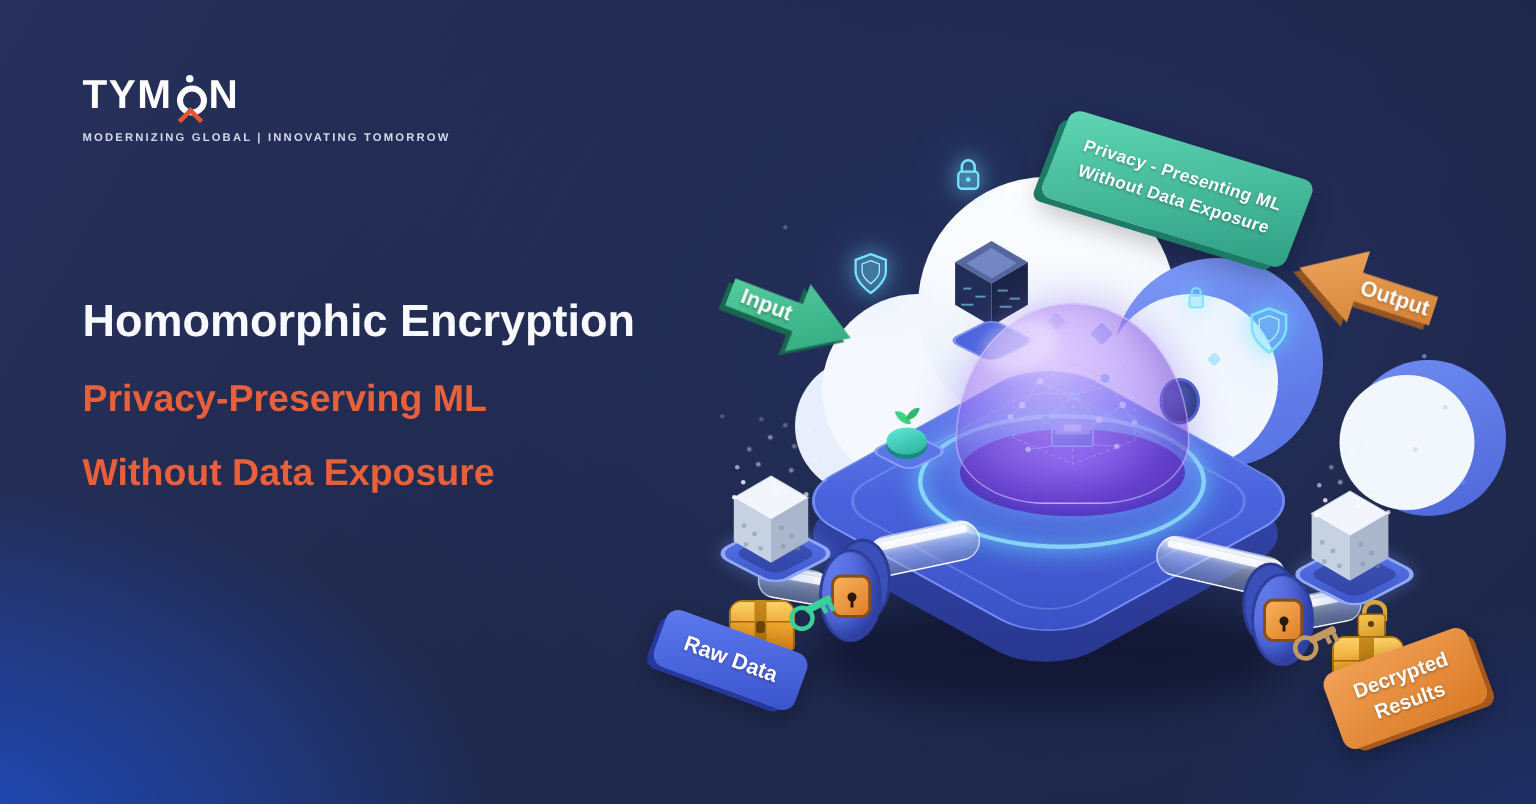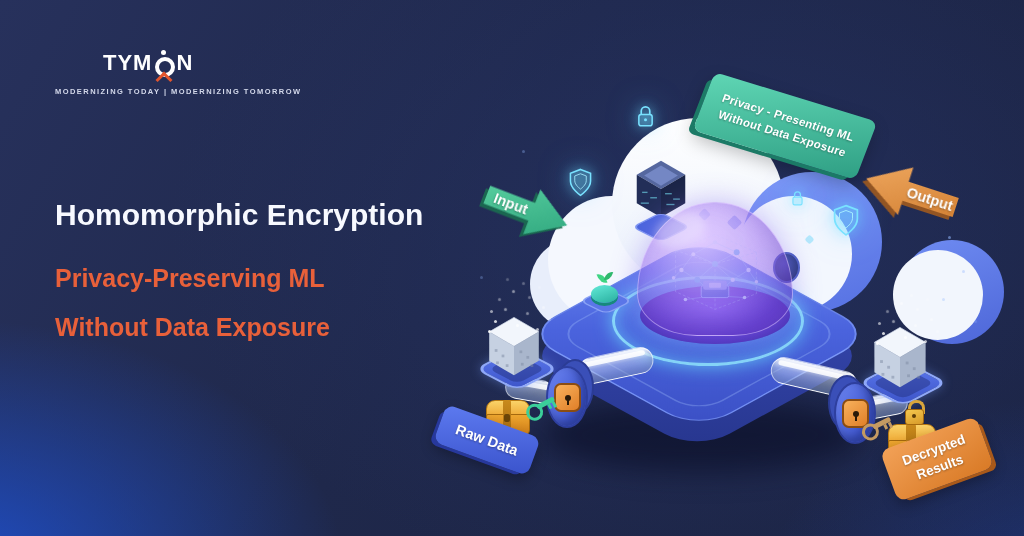--- a/index.html
+++ b/index.html
@@ -7,21 +7,21 @@
     font-family:"Liberation Sans",sans-serif;
     background:
       radial-gradient(ellipse 620px 400px at -4% 106%, rgba(30,82,214,.85), rgba(30,82,214,0) 62%),
       radial-gradient(ellipse 520px 320px at 105% 110%, rgba(36,72,178,.45), rgba(36,72,178,0) 60%),
       radial-gradient(ellipse 760px 520px at 70% 42%, rgba(40,54,108,.55), rgba(40,54,108,0) 72%),
       linear-gradient(120deg,#27315c 0%,#1f284b 45%,#1b2342 100%);}
   .abs{position:absolute;}
 
   
   .logo{left:55px;top:50px;z-index:30;}
-  .logo-row{display:flex;align-items:flex-start;font-size:22px;font-weight:bold;color:#fff;letter-spacing:1px;line-height:26px;margin-left:48px;}
+  .logo-row{display:flex;align-items:flex-start;font-size:27px;font-weight:bold;color:#fff;letter-spacing:1px;line-height:26px;}
   .logo-o{position:relative;width:22px;height:30px;margin:0 1px;}
   .o-ring{position:absolute;left:2px;top:7px;width:12px;height:12px;border:4.5px solid #fff;border-radius:50%;}
   .o-dot{position:absolute;left:8px;top:0;width:5px;height:5px;background:#fff;border-radius:50%;}
   .o-caret{position:absolute;left:5px;top:24px;width:9px;height:9px;border-left:3.5px solid #e2552e;border-top:3.5px solid #e2552e;transform:rotate(45deg);}
   .logo-global{color:#e2552e;margin-left:8px;}
   .tagline{margin-top:7px;font-size:7.5px;letter-spacing:1.45px;color:#d3d8ea;font-weight:bold;}
 
   
   .headline{left:55px;top:194px;z-index:30;}
   .hl-white{font-size:30px;line-height:41px;font-weight:bold;color:#f7f9ff;}
@@ -169,26 +169,26 @@
   <header class="abs logo">
     <div class="logo-row">
       <span>TYM</span>
       <span class="logo-o">
         <i class="o-dot"></i>
         <i class="o-ring"></i>
         <i class="o-caret"></i>
       </span>
       <span>N</span>
     </div>
-    <div class="tagline">MODERNIZING TODAY | MODERNIZING TOMORROW</div>
+    <div class="tagline">MODERNIZING GLOBAL | INNOVATING TOMORROW</div>
   </header>
 
   <section class="abs headline">
     <div class="hl-white">Homomorphic Encryption</div>
-    <div class="hl-orange" style="margin-top:26px;">Privacy-Preserving ML</div>
+    <div class="hl-orange" style="margin-top:14px;">Privacy-Preserving ML</div>
     <div class="hl-orange">Without Data Exposure</div>
   </section>
 
   <div class="lobe c1"></div>
   <div class="lobe c2"></div>
   <div class="lobe c3"></div>
   <div class="lobe c4"></div>
   <div class="lobe c5"></div>
   <div class="lobe c6"></div>
   <div class="lobe c7"></div>

